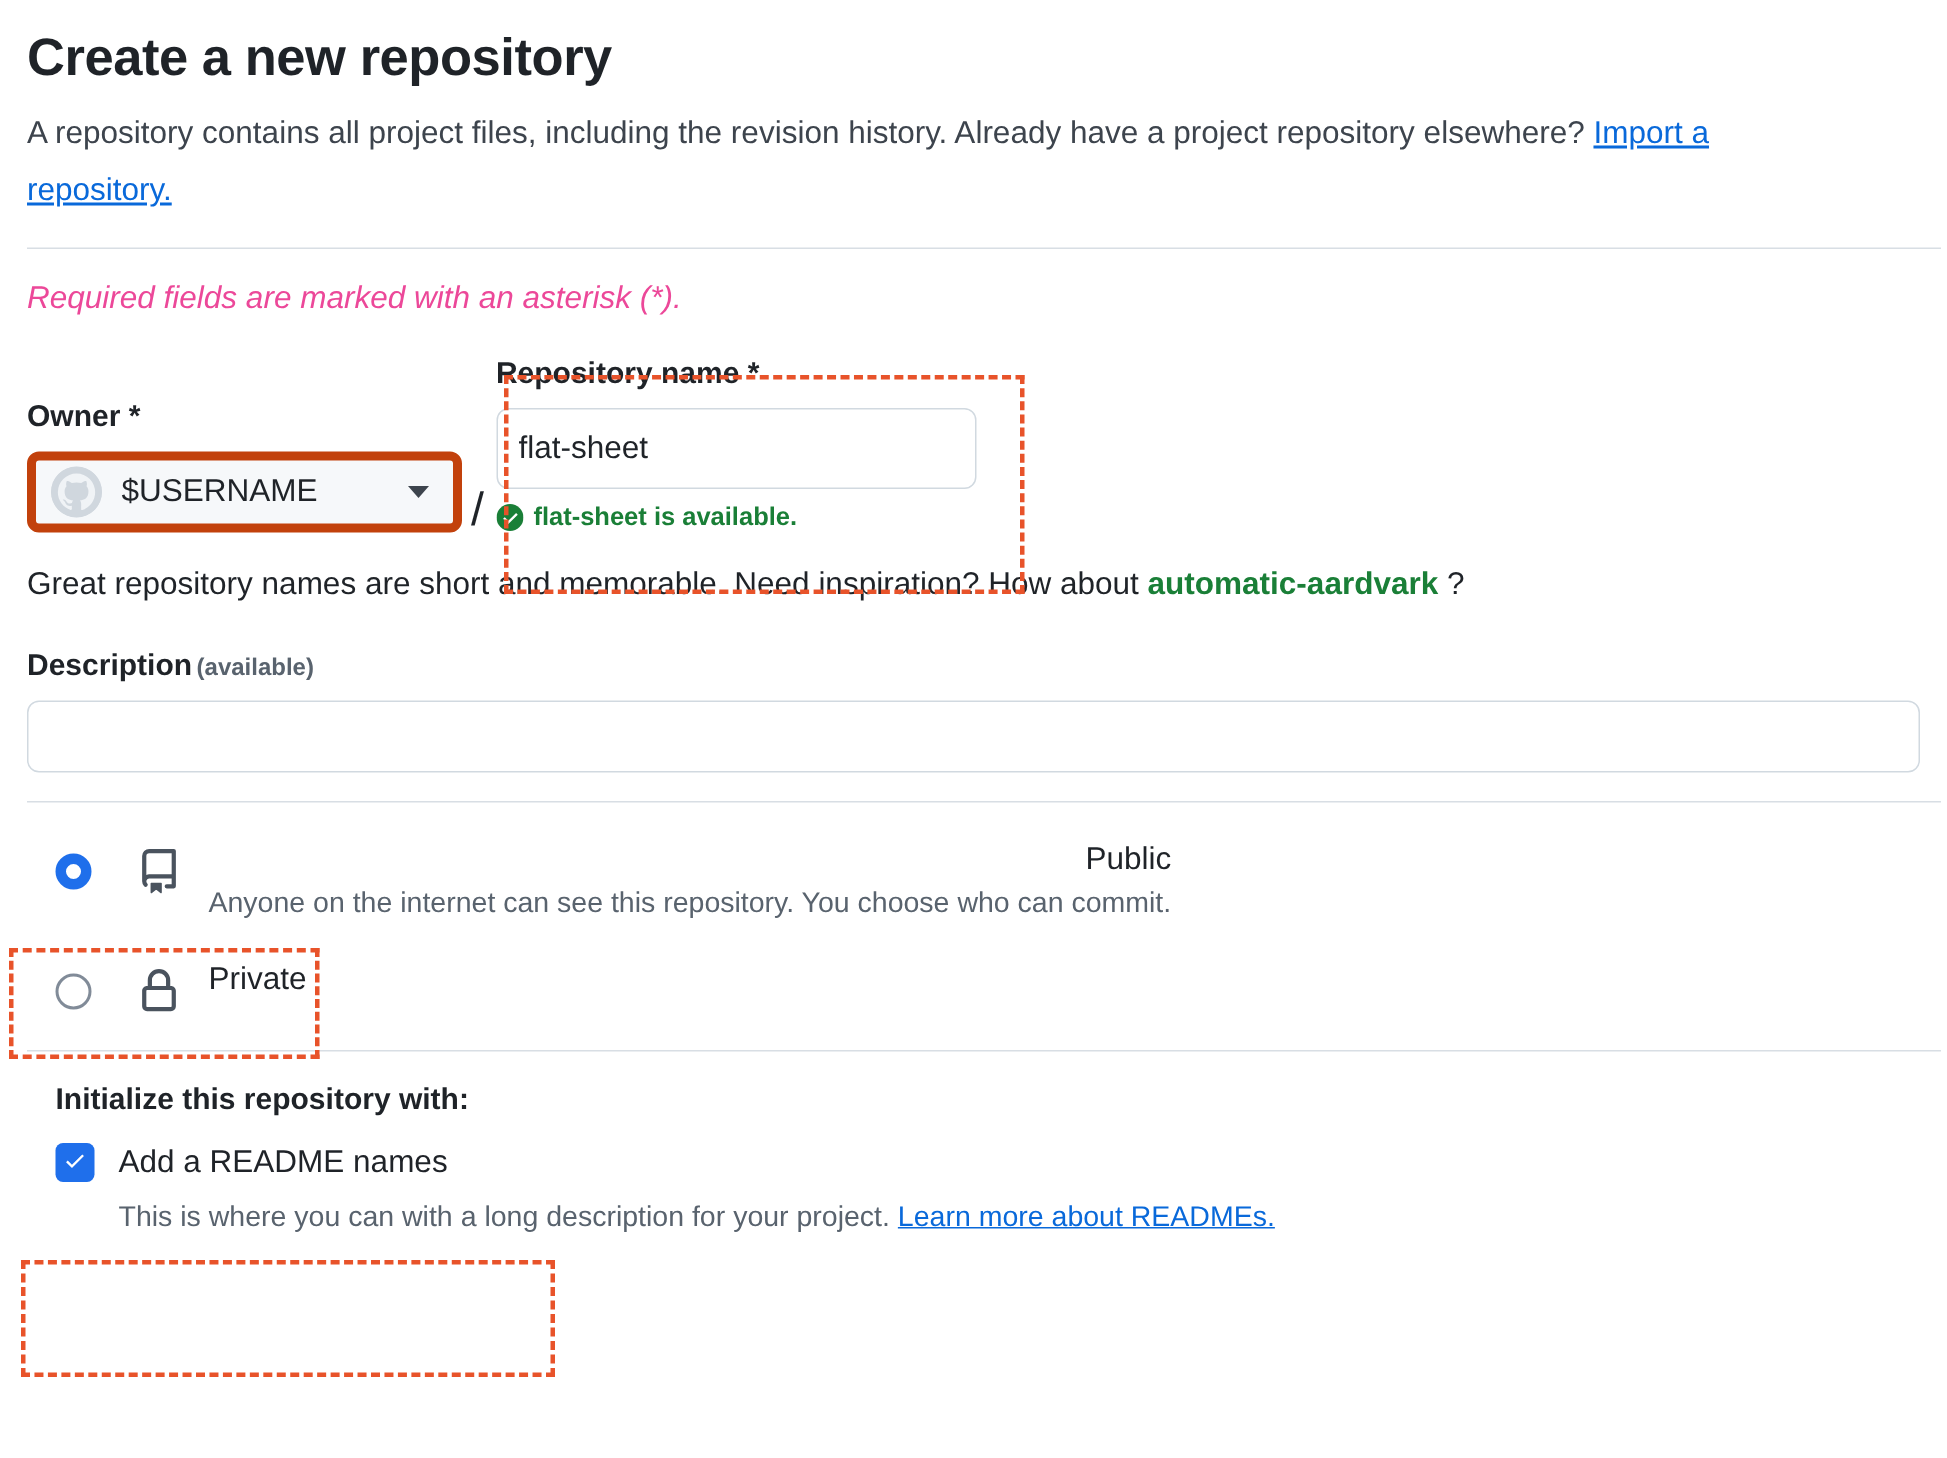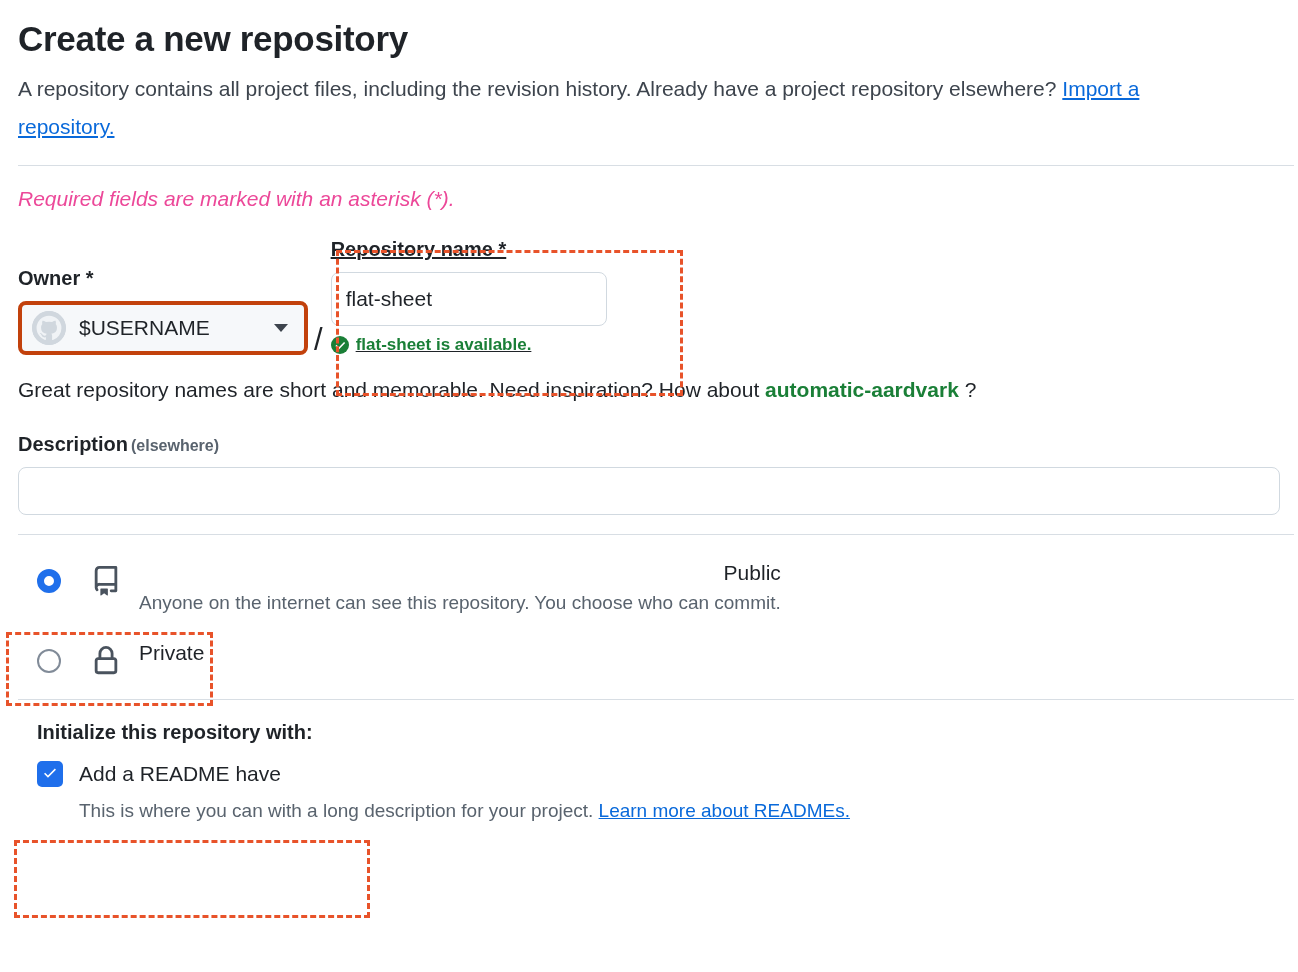--- a/index.html
+++ b/index.html
@@ -78,21 +78,21 @@
     display: block;
   }
   .owner-col { width: 290px; }
   .owner-select {
     display: flex;
     align-items: center;
     gap: 13px;
     height: 54px;
     box-sizing: border-box;
     padding: 0 16px 0 10px;
-    border: 4px solid #c2410c;
+    border: 6px solid #c2410c;
     border-radius: 8px;
     background: #f6f8fa;
     cursor: pointer;
     width: 290px;
   }
   .avatar {
     width: 34px;
     height: 34px;
     border-radius: 50%;
     background: #d0d7de;
@@ -119,24 +119,23 @@
   .slash {
     font-size: 31px;
     color: #1f2328;
     margin: 30px 8px 0 6px;
     line-height: 1;
     user-select: none;
   }
   .repo-col {
     width: 330px;
     position: relative;
-    text-decoration: underline;
   }
   .repo-input {
-    width: 276px;
+    width: 320px;
     height: 54px;
     box-sizing: border-box;
     border: 1px solid #d1d9e0;
     border-radius: 8px;
     background: #ffffff;
     font-size: 21px;
     font-family: "Liberation Sans", sans-serif;
     color: #1f2328;
     padding: 0 14px;
     outline: none;
@@ -327,21 +326,21 @@
           </span>
           <span>flat-sheet is available.</span>
         </div>
       </div>
 
     </div>
 
     <p class="suggestion"><span>Great repository names are short and memorable. Need inspiration? How about </span><span class="suggest-name">automatic-aardvark</span><span> ?</span></p>
 
     <div class="desc-block">
-      <span class="desc-label">Description</span><span class="desc-optional">(elsewhere)</span>
+      <span class="desc-label">Description</span><span class="desc-optional">(available)</span>
       <input class="desc-input" type="text" placeholder="" style="">
     </div>
 
     <hr class="divider">
 
     <div class="vis-group">
 
       <div class="vis-row">
         <span class="radio checked"></span>
         <span class="vis-icon">
@@ -372,21 +371,21 @@
     <hr class="divider">
 
     <div class="init-block">
       <div class="init-title">Initialize this repository with:</div>
       <div class="check-row">
         <span class="checkbox">
           <svg width="18" height="18" viewBox="0 0 16 16" aria-hidden="true">
             <path d="M13.3 4.2 6.2 11.3 2.7 7.8l1-1 2.5 2.5 6.1-6.1z" fill="#ffffff"></path>
           </svg>
         </span>
-        <span class="check-label">Add a README have</span>
+        <span class="check-label">Add a README names</span>
       </div>
       <div class="init-help"><span>This is where you can with a long description for your project. </span><a class="link-blue">Learn more about READMEs.</a></div>
     </div>
 
   </div>
 
   <div class="anno" style="left:336px;top:250px;width:347px;height:146px;"></div>
   <div class="anno" style="left:6px;top:632px;width:207px;height:74px;"></div>
   <div class="anno" style="left:14px;top:840px;width:356px;height:78px;"></div>
 

